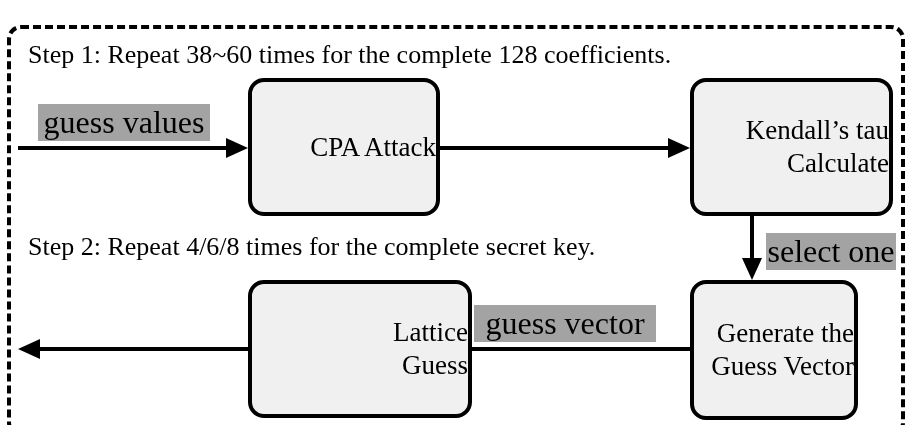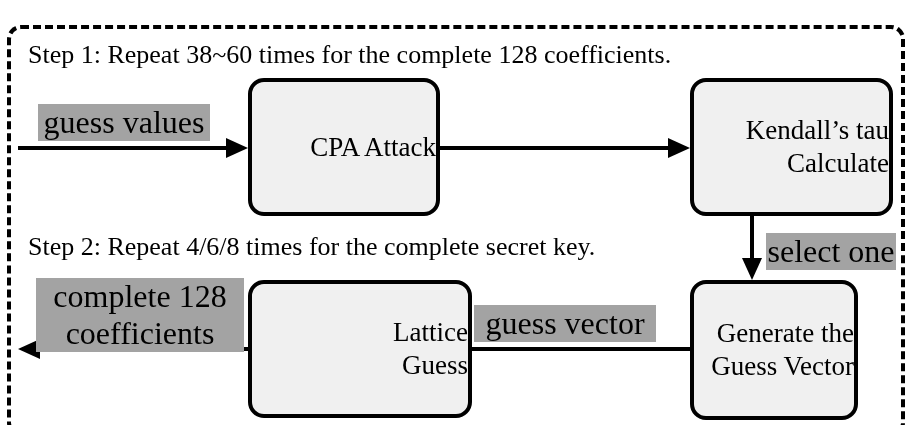--- a/index.html
+++ b/index.html
@@ -133,18 +133,14 @@
   <div class="edge-label" style="left:474px; top:285px; width:182px;">
     <span class="ln">guess vector</span>
   </div>
 
   <div class="conn" style="left:0px; top:311px;">
     <svg width="260" height="36" viewBox="0 0 260 36">
       <line x1="30" y1="18" x2="256" y2="18" stroke="#000000" stroke-width="4"></line>
       <polygon points="18,18 40,8 40,28" fill="#000000"></polygon>
     </svg>
   </div>
-  <div class="edge-label" style="left:36px; top:258px; width:208px; line-height:1.16;">
-    <span class="ln">complete 128</span>
-    <span class="ln">coefficients</span>
-  </div>
 
 </div>
 
 </body></html>

